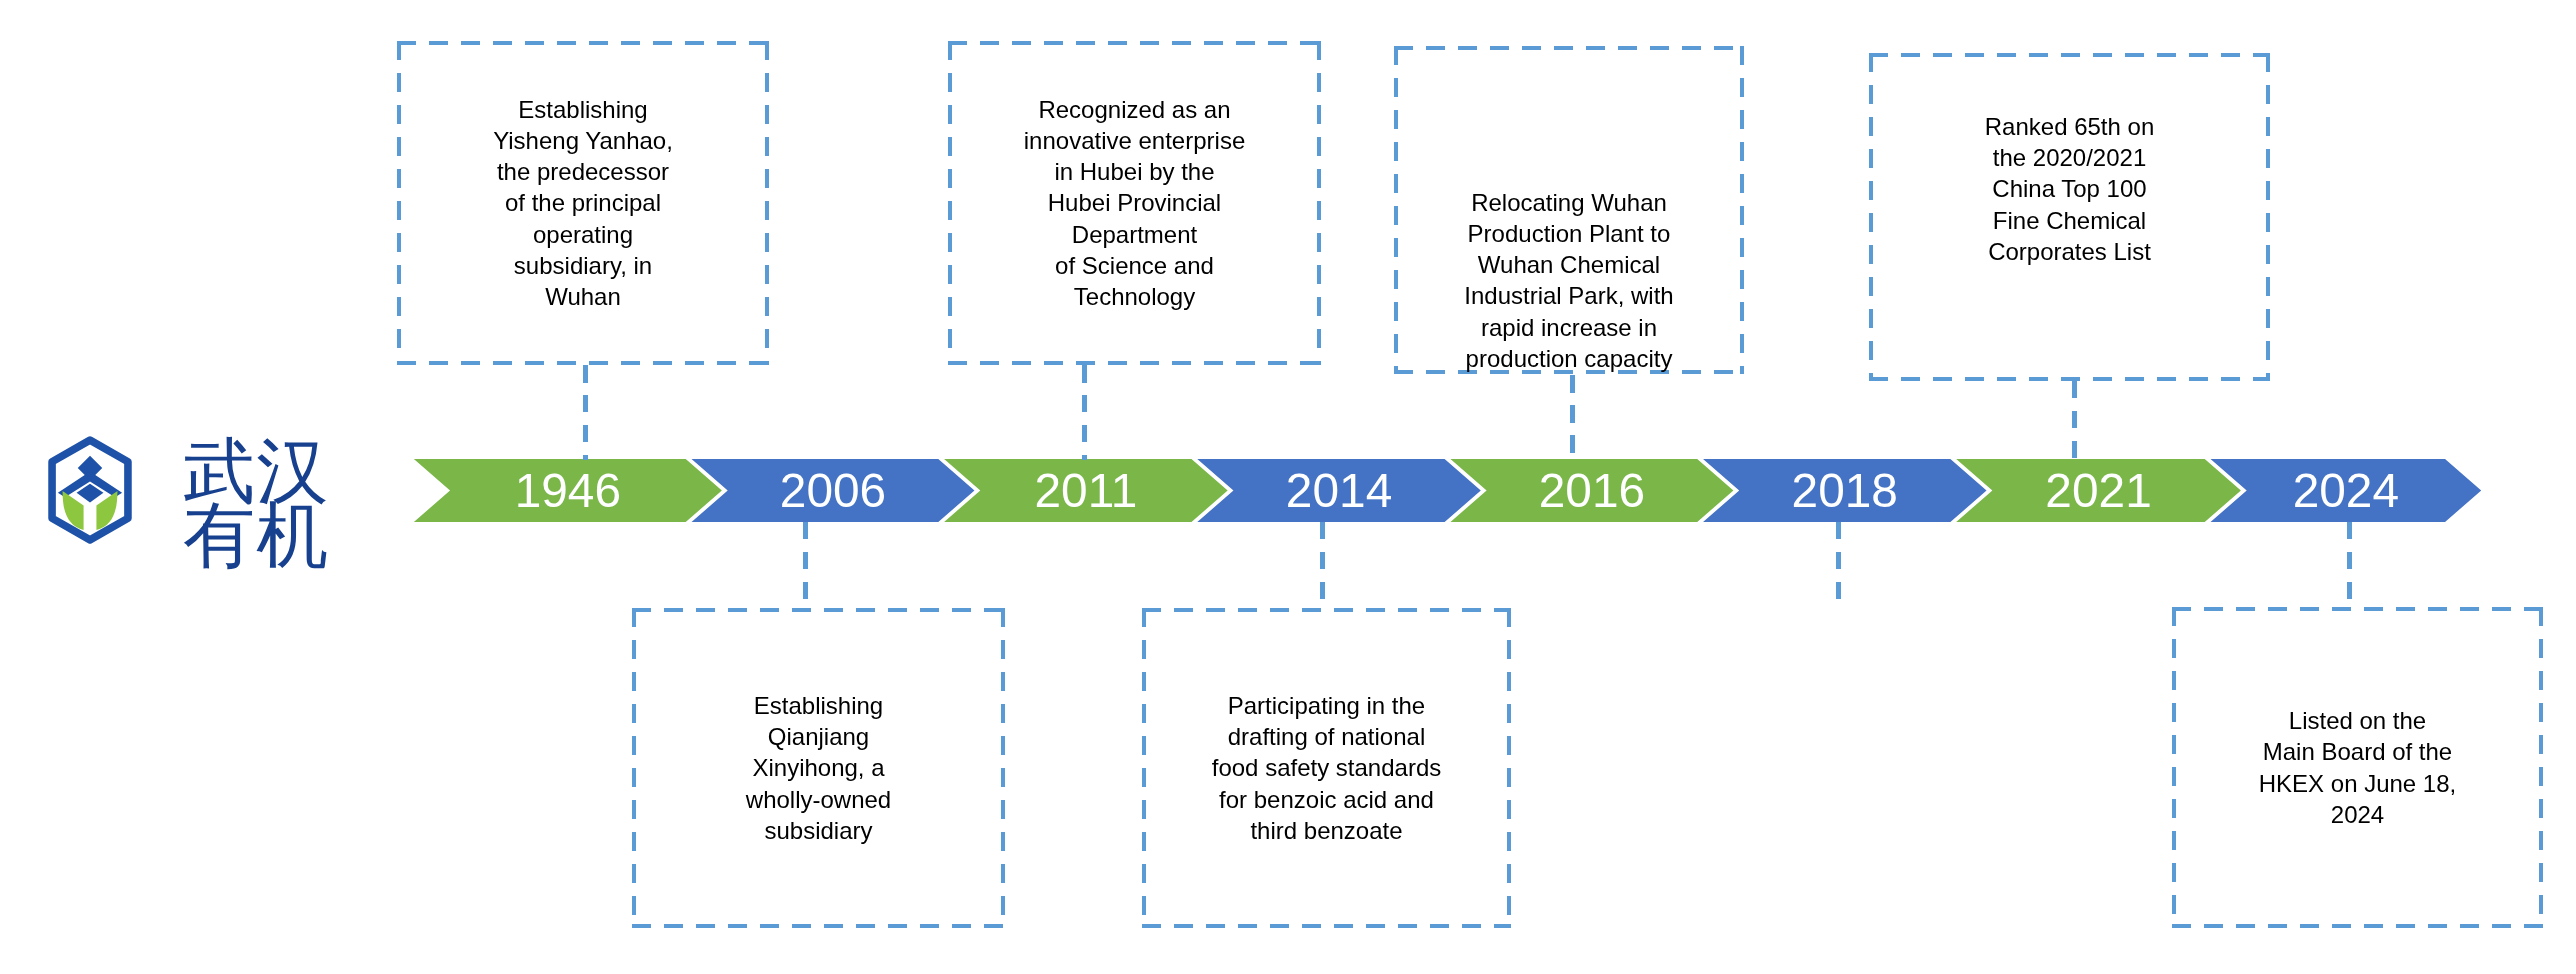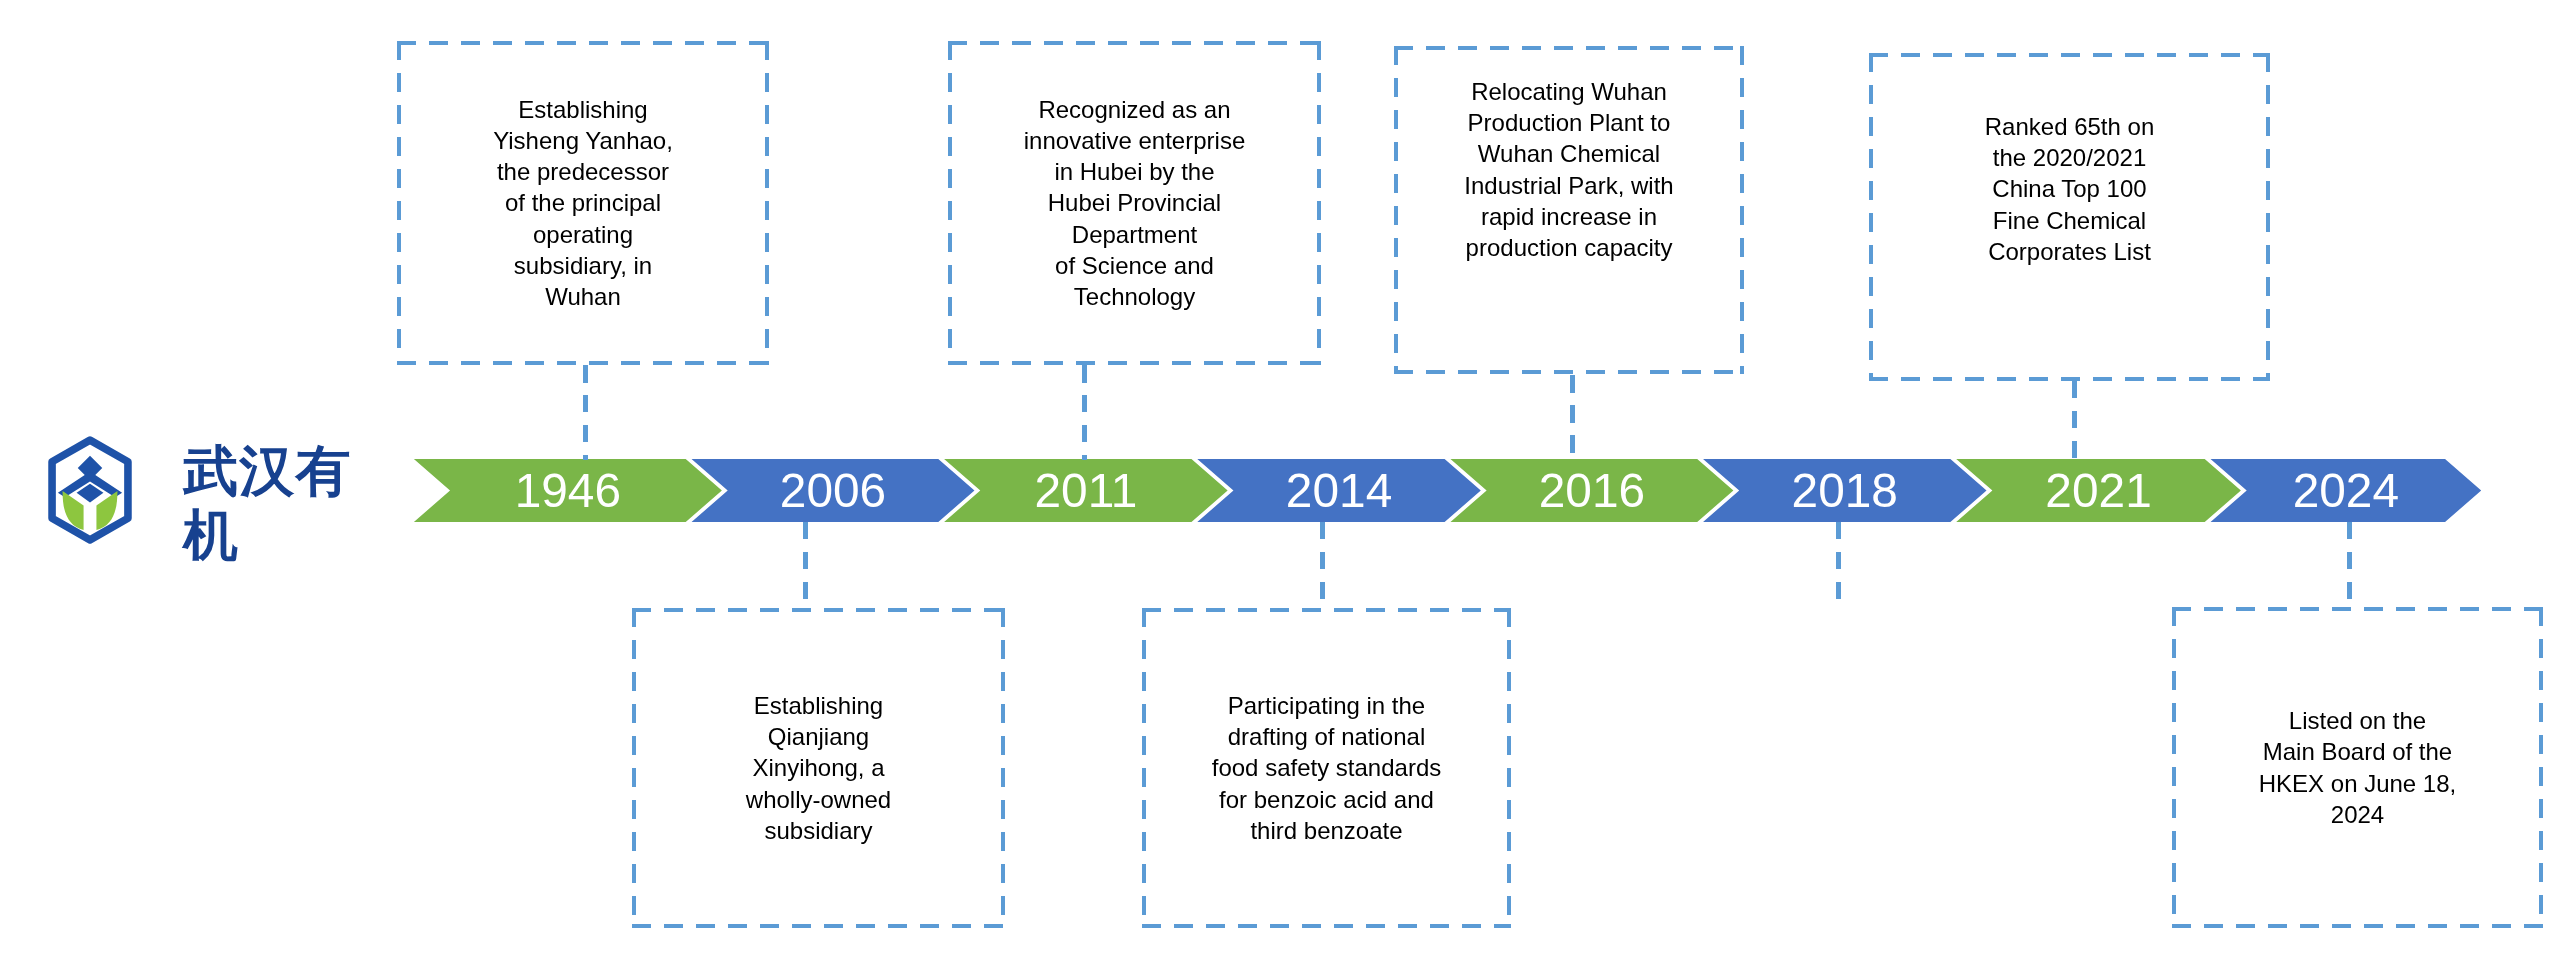--- a/index.html
+++ b/index.html
@@ -18,21 +18,21 @@
       repeating-linear-gradient(180deg,var(--dash) 0 18.7px,transparent 18.7px 32px),
       repeating-linear-gradient(180deg,var(--dash) 0 18.7px,transparent 18.7px 32px);
     background-size:100% 4.1px,100% 4.1px,4.1px 100%,4.1px 100%;
     background-position:0 0,0 100%,0 0,100% 0;
     background-repeat:no-repeat;
   }
   .box-text{white-space:pre-line;display:block;}
 
   #box-1946{left:397px;top:41px;width:372px;height:324px;}
   #box-2011{left:948px;top:41px;width:373px;height:324px;}
-  #box-2016{left:1394px;top:46px;width:350px;height:328px;align-items:flex-start;padding-top:30px;}
+  #box-2016{left:1394px;top:46px;width:350px;height:328px;align-items:flex-end;padding-top:30px;}
   #box-2021{left:1869px;top:53px;width:401px;height:328px;align-items:flex-start;padding-top:58px;justify-content:center;}
   #box-2006{left:632px;top:608px;width:373px;height:320px;}
   #box-2014{left:1142px;top:608px;width:369px;height:320px;}
   #box-2018{left:1597px;top:604px;width:503px;height:328px;}
   #box-2024{left:2172px;top:607px;width:371px;height:321px;text-align:center;}
 
   
   .vconn{
     position:absolute;width:5.3px;
     background-image:repeating-linear-gradient(180deg,var(--dash) 0 17.5px,transparent 17.5px 30px);
@@ -43,21 +43,21 @@
   #conn-2021{left:2072px;top:381px;height:78px;}
   #conn-2006{left:803px;top:522px;height:86px;}
   #conn-2014{left:1320px;top:522px;height:86px;}
   #conn-2018{left:1836px;top:522px;height:82px;}
   #conn-2024{left:2347px;top:522px;height:85px;}
 
   #timeline{position:absolute;left:0;top:459px;}
 
   
   #logo-icon{position:absolute;left:46px;top:436px;}
-  #logo-cn{position:absolute;left:183px;top:439px;width:201px;font-size:55px;font-weight:bold;
+  #logo-cn{position:absolute;left:183px;top:439px;width:201px;font-size:72px;font-weight:normal;
            color:var(--logo-text);letter-spacing:1.2px;line-height:64px;}
   #logo-en{position:absolute;left:185px;top:516px;width:201px;font-size:23px;font-weight:bold;
            color:var(--logo-text);letter-spacing:4.1px;word-spacing:16.3px;}
 </style>
 </head>
 <body>
 
 <div id="canvas">
 
   <svg id="logo-icon" width="88" height="108" viewBox="0 0 150 185">

